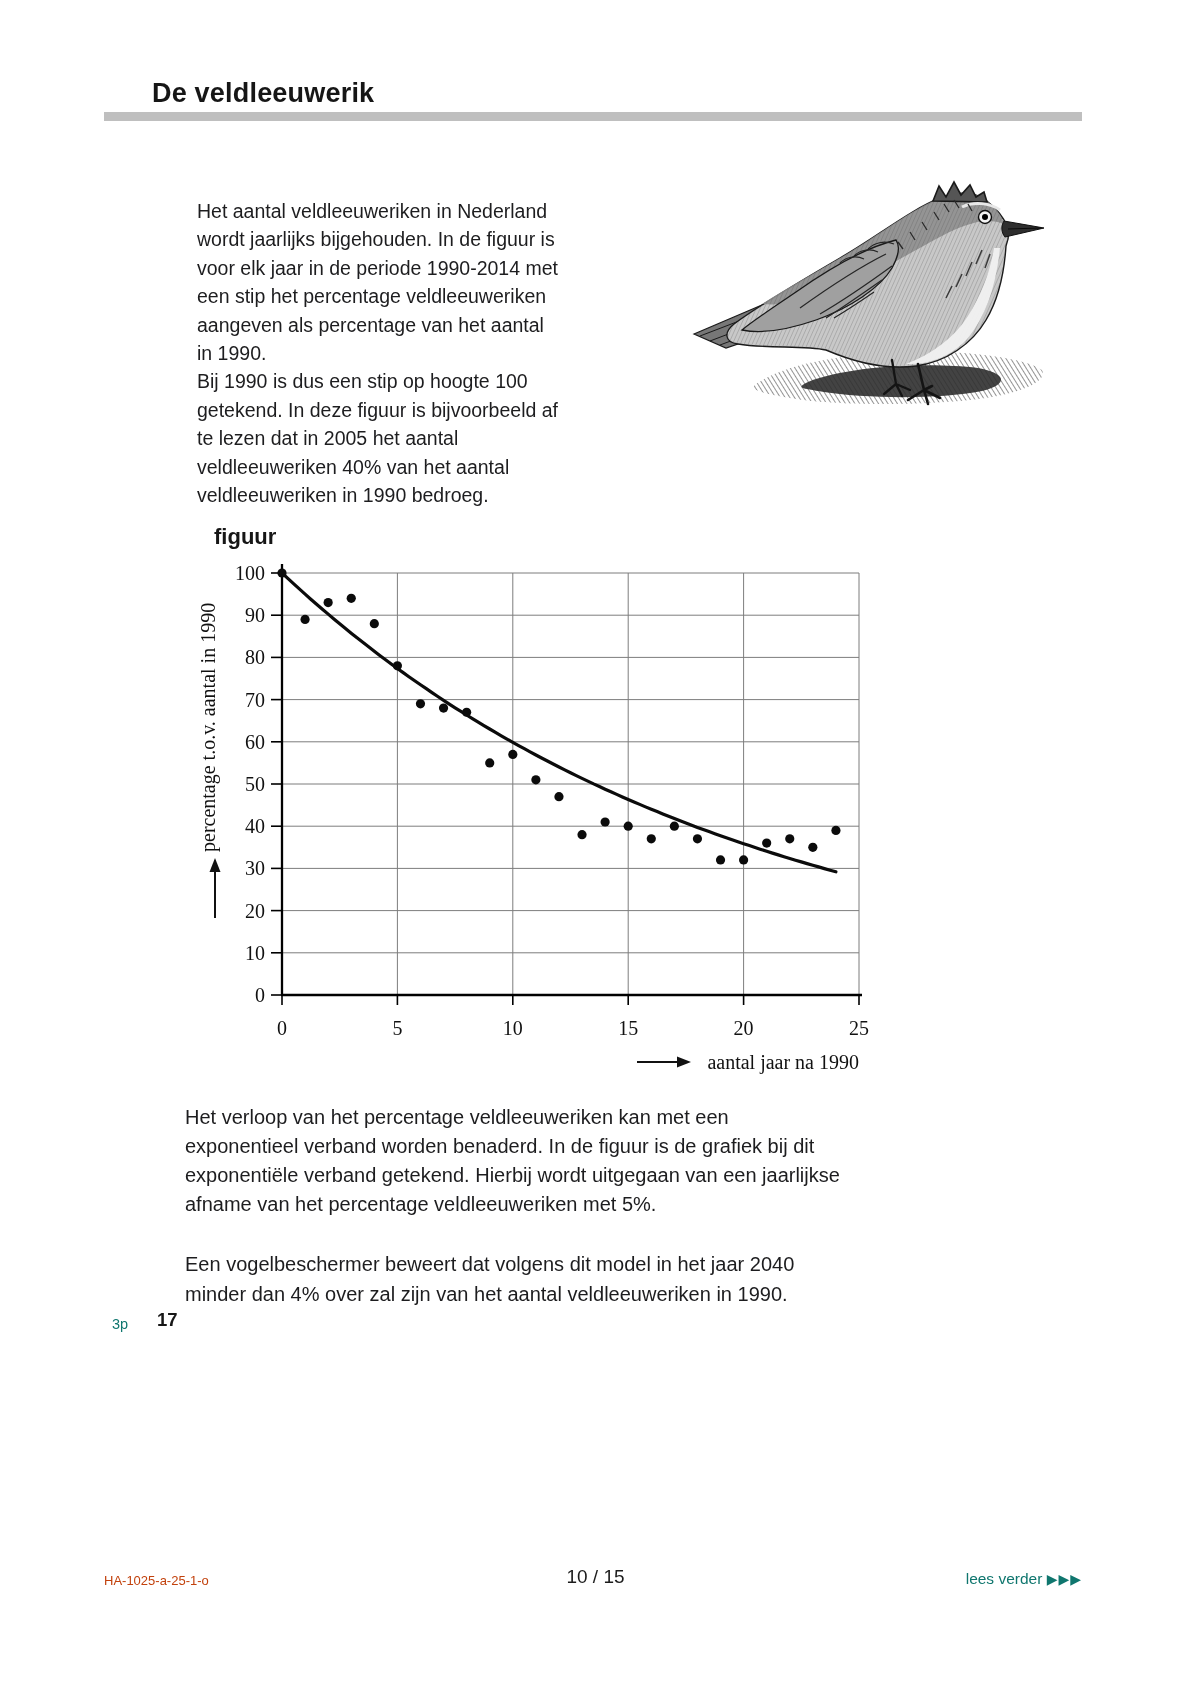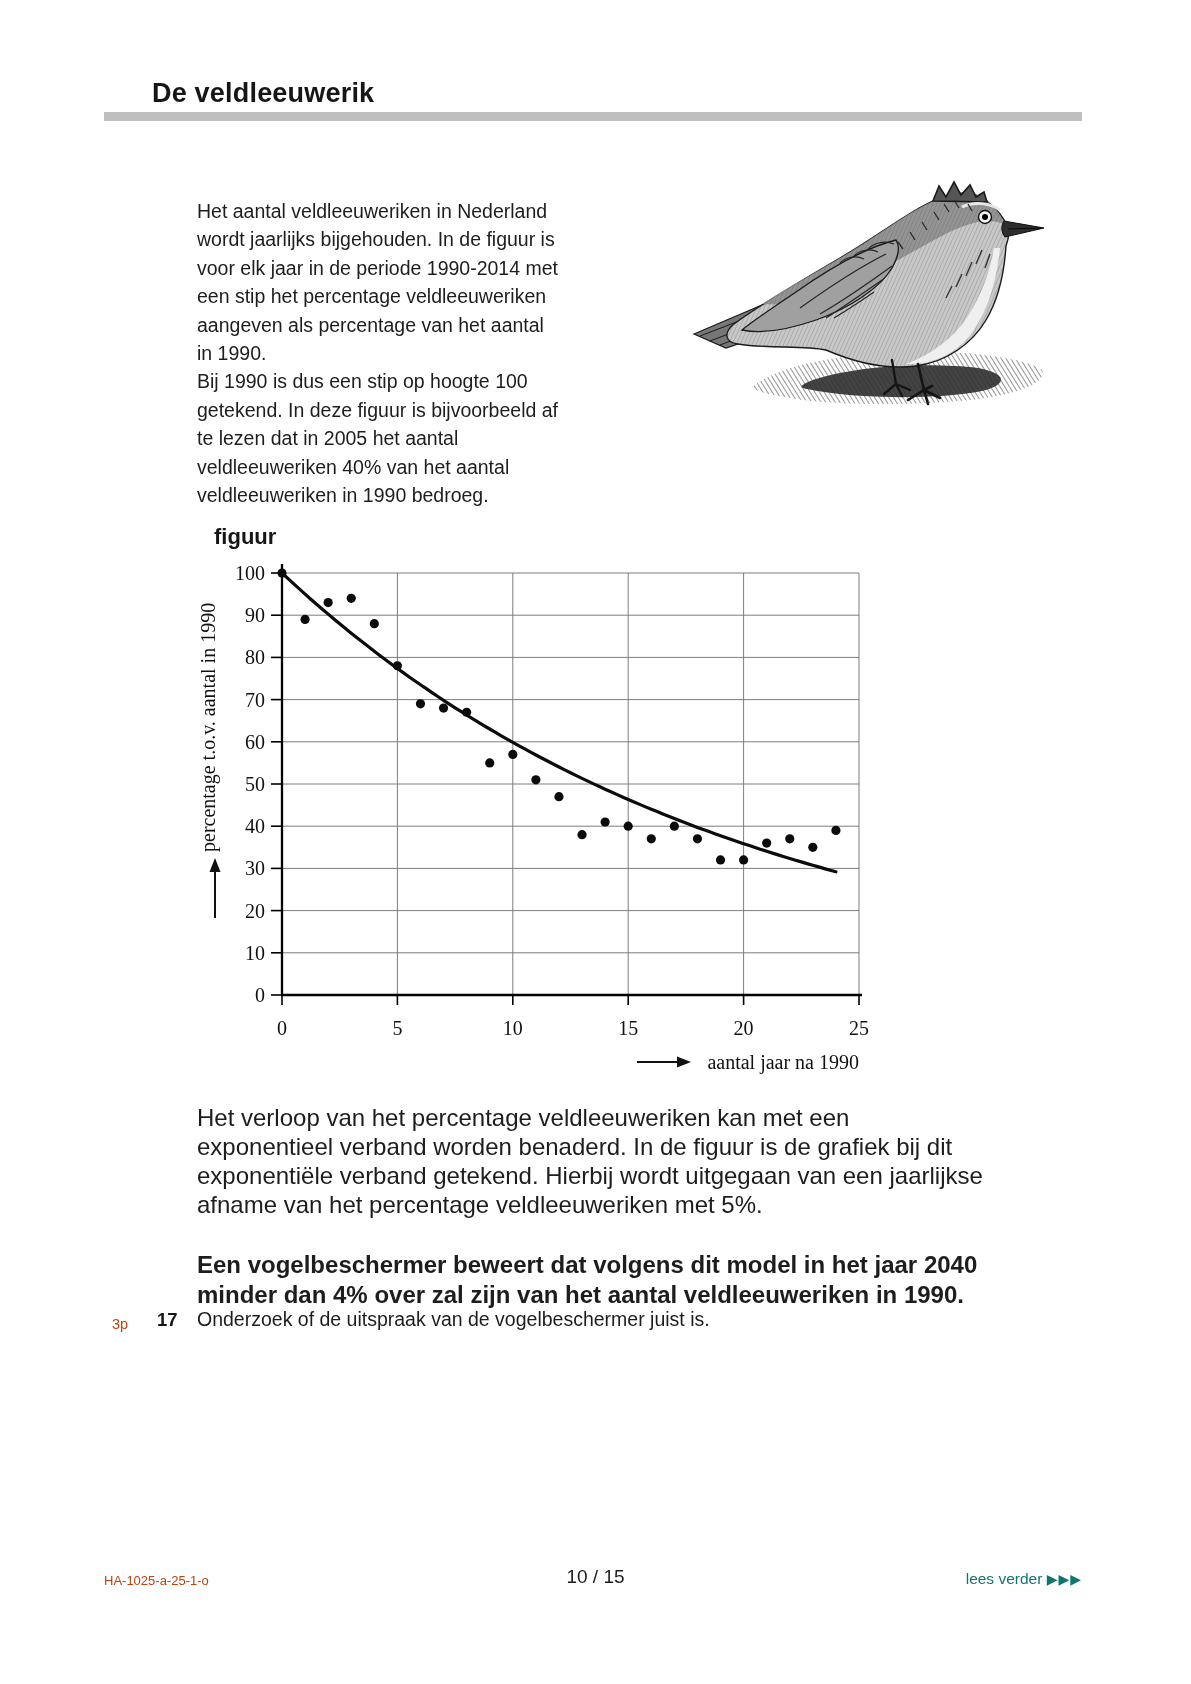--- a/index.html
+++ b/index.html
@@ -5,24 +5,24 @@
   html,body{margin:0;padding:0;background:#ffffff;}
   .page{position:relative;width:1191px;height:1684px;background:#fff;overflow:hidden;
         font-family:"Liberation Sans","DejaVu Sans",sans-serif;color:#1d1d1f;}
   .abs{position:absolute;}
   .doc-title{left:152px;top:78px;font-size:27px;font-weight:bold;letter-spacing:0.2px;color:#161616;}
   .divider{left:104px;top:112px;width:978px;height:9px;background:#bfbfbf;}
   .intro{left:197px;top:153px;width:470px;font-size:19.5px;line-height:28.4px;white-space:pre-line;margin-top:44px;}
   .figure-label{left:206px;top:524px;font-size:22px;font-weight:bold;color:#161616;margin-left:8px;}
   .bird{left:638px;top:148px;}
   .chart{left:185px;top:520px;}
-  .para{left:197px;width:820px;font-size:24px;line-height:29px;white-space:pre-line;}
+  .para{left:185px;width:820px;font-size:20px;line-height:29px;white-space:pre-line;}
   .model-para{top:1103px;}
-  .claim-para{top:1250px;line-height:29.5px;font-weight:bold;}
-  .q-points{left:112px;top:1316px;font-size:14.5px;color:#c2410c;}
+  .claim-para{top:1250px;line-height:29.5px;}
+  .q-points{left:112px;top:1316px;font-size:14.5px;color:#0f766e;}
   .q-number{left:157px;top:1309px;font-size:18.5px;font-weight:bold;color:#161616;}
   .q-text{left:197px;top:1308px;font-size:19.5px;}
   .footer-code{left:104px;top:1573px;font-size:13px;color:#c2410c;}
   .footer-page{left:0;top:1566px;width:100%;text-align:center;font-size:19px;color:#1c1c1c;}
   .footer-next{right:109px;top:1570px;font-size:15.5px;color:#0f766e;}
   .footer-next .tri{letter-spacing:1px;font-size:14px;}
   
   .grid{stroke:#7d7d7d;stroke-width:1;}
   .tick{stroke:#000;stroke-width:1.6;}
   .axis{stroke:#000;stroke-width:2.3;}
@@ -200,21 +200,20 @@
 
   <div class="abs para model-para">Het verloop van het percentage veldleeuweriken kan met een
 exponentieel verband worden benaderd. In de figuur is de grafiek bij dit
 exponentiële verband getekend. Hierbij wordt uitgegaan van een jaarlijkse
 afname van het percentage veldleeuweriken met 5%.</div>
   <div class="abs para claim-para">Een vogelbeschermer beweert dat volgens dit model in het jaar 2040
 minder dan 4% over zal zijn van het aantal veldleeuweriken in 1990.</div>
 
   <span class="abs q-points">3p</span>
   <span class="abs q-number">17</span>
-  <span class="abs q-text">Onderzoek of de uitspraak van de vogelbeschermer juist is.</span>
 
   <span class="abs footer-code">HA-1025-a-25-1-o</span>
   <div class="abs footer-page">10 / 15</div>
   <span class="abs footer-next">
     <span>lees verder</span>
     <span class="tri">▶▶▶</span>
   </span>
 
 </div>
 

